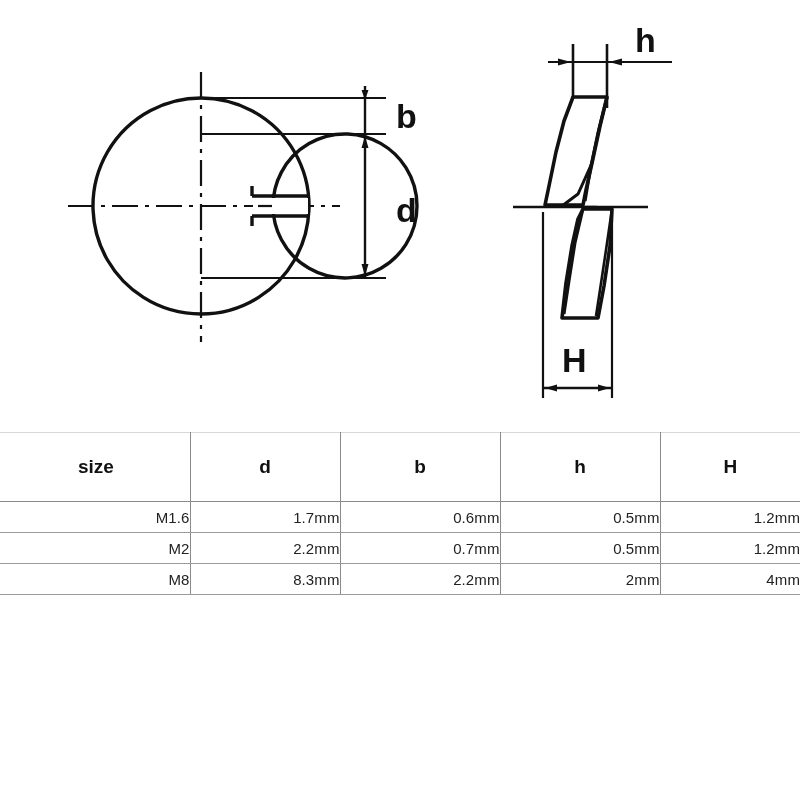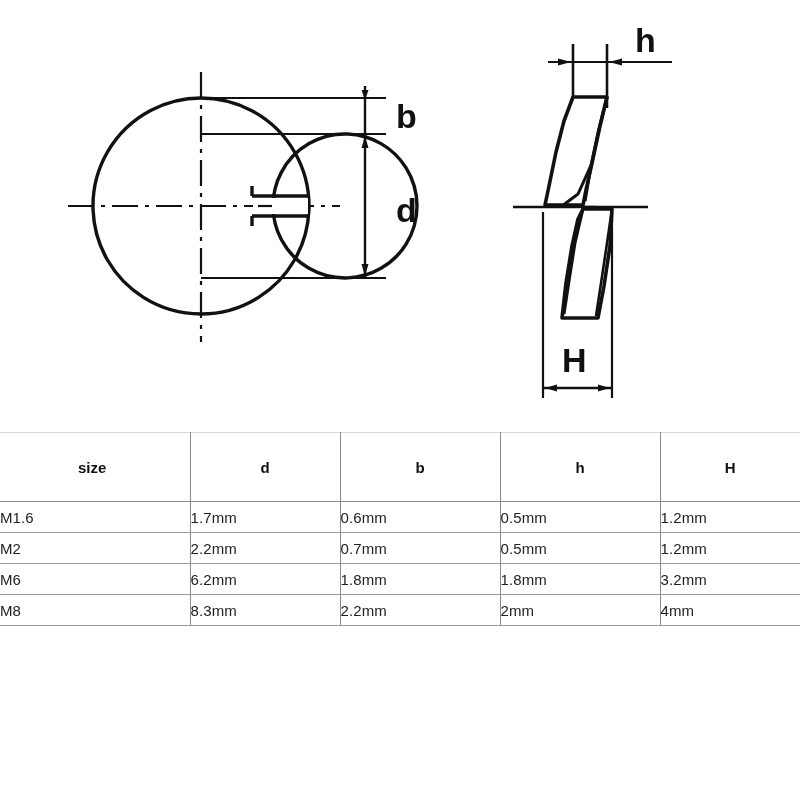--- a/index.html
+++ b/index.html
@@ -58,40 +58,40 @@
     font-family: "Liberation Sans", sans-serif;
   }
   table.spec col.c-size { width: 190px; }
   table.spec col.c-d    { width: 150px; }
   table.spec col.c-b    { width: 160px; }
   table.spec col.c-h    { width: 160px; }
   table.spec col.c-H    { width: 140px; }
 
   table.spec thead th {
     height: 68px;
-    font-size: 15px;
+    font-size: 19px;
     font-weight: 700;
     color: #111111;
     text-align: center;
     vertical-align: middle;
     border-top: 1px solid #d8d8d8;
     border-bottom: 1px solid #8a8a8a;
     border-right: 1px solid #8a8a8a;
     background: #ffffff;
     padding: 0;
   }
   table.spec thead th:last-child { border-right: none; }
   table.spec thead th.th-size { text-align: left; padding-left: 78px; }
 
   table.spec tbody td {
     height: 30px;
     font-size: 15px;
     font-weight: 400;
     color: #222222;
-    text-align: left;
+    text-align: right;
     vertical-align: middle;
     border-bottom: 1px solid #9a9a9a;
     border-right: 1px solid #8a8a8a;
     background: #ffffff;
     padding: 0;
     letter-spacing: 0.1px;
   }
   table.spec tbody td:last-child { border-right: none; }
   table.spec tbody tr:last-child td { border-bottom: 1px solid #9a9a9a; margin-top: 36px; }
 </style>
@@ -241,27 +241,20 @@
           <td>1.2mm</td>
         </tr>
         <tr>
           <td>M2</td>
           <td>2.2mm</td>
           <td>0.7mm</td>
           <td>0.5mm</td>
           <td>1.2mm</td>
         </tr>
         <tr>
-          <td>M6</td>
-          <td>6.2mm</td>
-          <td>1.8mm</td>
-          <td>1.8mm</td>
-          <td>3.2mm</td>
-        </tr>
-        <tr>
           <td>M8</td>
           <td>8.3mm</td>
           <td>2.2mm</td>
           <td>2mm</td>
           <td>4mm</td>
         </tr>
       </tbody>
     </table>
   </div>
 

